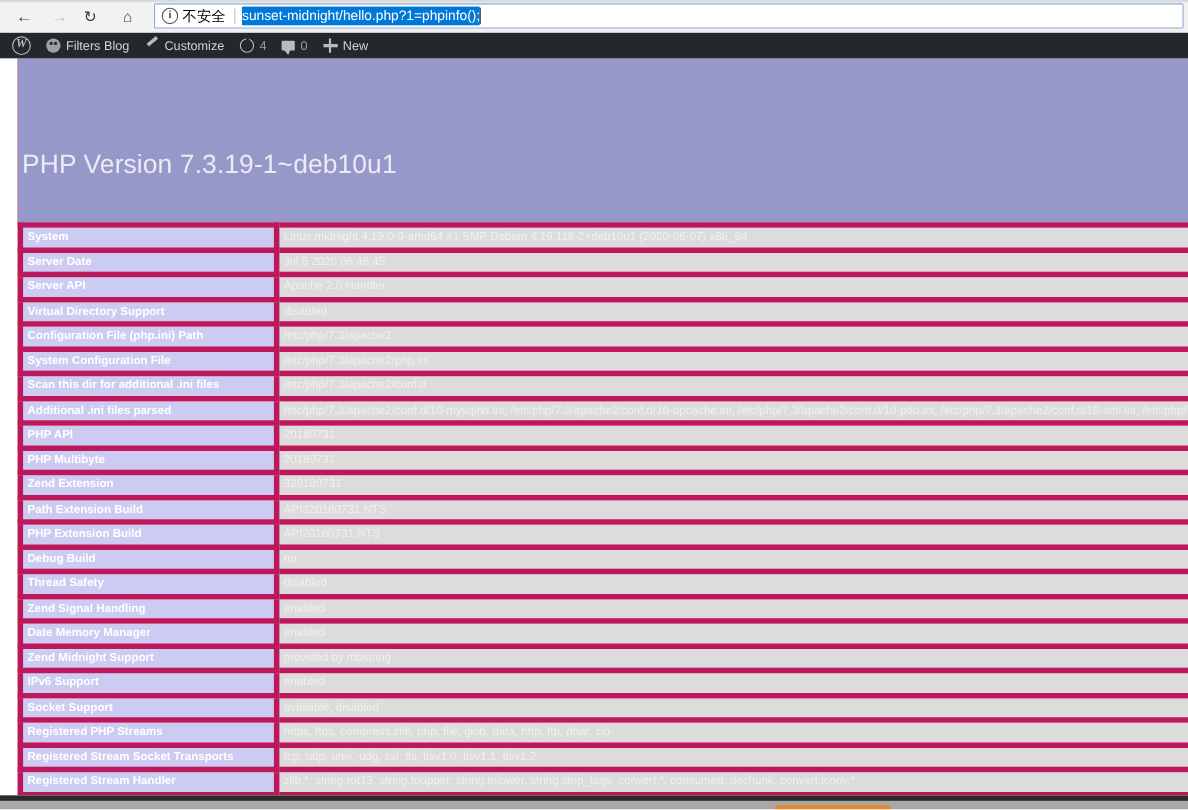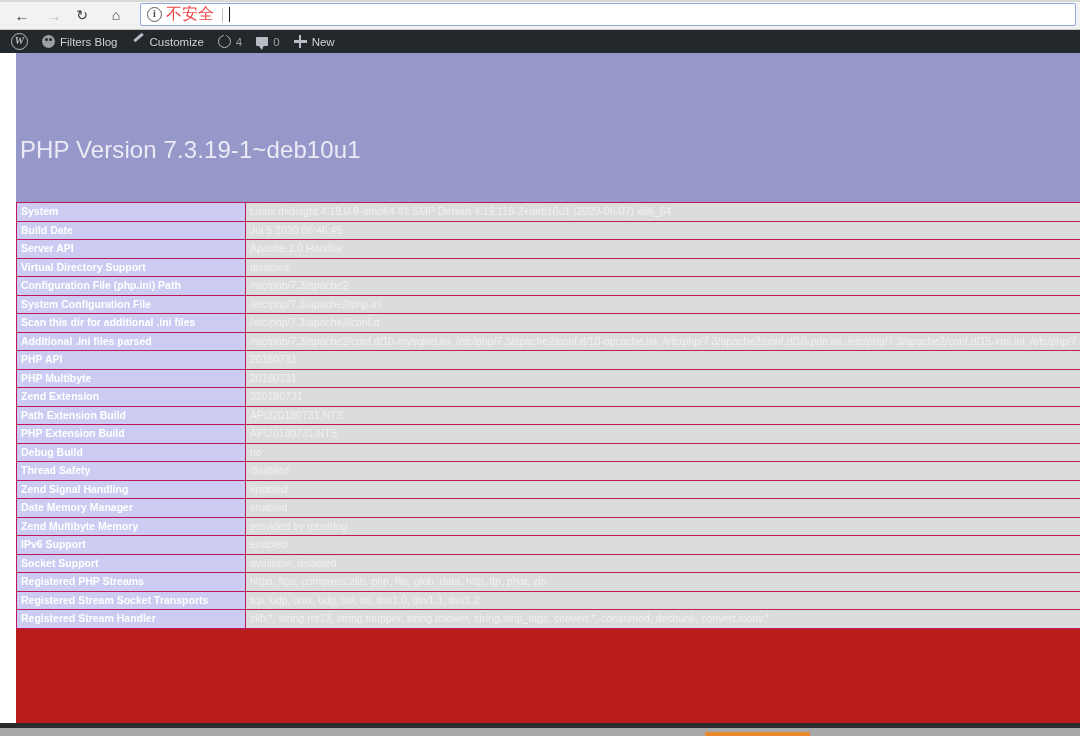--- a/index.html
+++ b/index.html
@@ -80,22 +80,22 @@
     border: 1px solid #5a5a5a;
     border-radius: 50%;
     color: #4a4a4a;
     font-size: 10px;
     line-height: 12px;
     text-align: center;
     font-family: "Liberation Serif", serif;
     font-weight: bold;
   }
   #security-label {
-    font-size: 16px;
-    color: #ef4444;
+    font-size: 13px;
+    color: #000000;
     white-space: nowrap;
   }
   #url-divider {
     width: 1px;
     height: 14px;
     background: #c0c0c0;
     margin: 0 6px 0 4px;
     flex: 0 0 auto;
   }
   #url-text {
@@ -263,21 +263,21 @@
     white-space: nowrap;
   }
 
   table#phpinfo-table {
     width: 1080px;
     border-collapse: collapse;
     table-layout: fixed;
     background: #ffffff;
   }
   table#phpinfo-table td {
-    border: 1px solid #be185d;
+    border: 5px solid #be185d;
     padding: 2px 4px;
     font-size: 10.5px;
     vertical-align: top;
     line-height: 13.5px;
     overflow: hidden;
     white-space: nowrap;
   }
   td.info-label {
     width: 220px;
     background: #ccccf2;
@@ -337,20 +337,21 @@
   <div class="nav-btn" id="home-button">
     <span>⌂</span>
   </div>
 
   <div id="url-bar">
     <div id="security-info">
       <span id="security-icon">i</span>
       <span id="security-label">不安全</span>
     </div>
     <div id="url-divider"></div>
+    <span id="url-text">sunset-midnight/hello.php?1=phpinfo();</span>
     <span id="url-caret"></span>
   </div>
 </div>
 
 <div id="admin-bar">
   <div class="adminbar-item">
     <span class="ab-icon" id="wp-logo-icon">W</span>
   </div>
   <div class="adminbar-item">
     <span class="ab-icon" id="site-icon"></span>
@@ -379,21 +380,21 @@
     <h1 id="php-version-title">PHP Version 7.3.19-1~deb10u1</h1>
   </div>
 
   <table id="phpinfo-table">
     <tbody id="phpinfo-tbody">
         <tr>
           <td class="info-label">System</td>
           <td class="info-value">Linux midnight 4.19.0-9-amd64 #1 SMP Debian 4.19.118-2+deb10u1 (2020-06-07) x86_64</td>
         </tr>
         <tr>
-          <td class="info-label">Build Date</td>
+          <td class="info-label">Server Date</td>
           <td class="info-value">Jul 5 2020 06:46:45</td>
         </tr>
         <tr>
           <td class="info-label">Server API</td>
           <td class="info-value">Apache 2.0 Handler</td>
         </tr>
         <tr>
           <td class="info-label">Virtual Directory Support</td>
           <td class="info-value">disabled</td>
         </tr>
@@ -443,21 +444,21 @@
         </tr>
         <tr>
           <td class="info-label">Zend Signal Handling</td>
           <td class="info-value">enabled</td>
         </tr>
         <tr>
           <td class="info-label">Date Memory Manager</td>
           <td class="info-value">enabled</td>
         </tr>
         <tr>
-          <td class="info-label">Zend Multibyte Memory</td>
+          <td class="info-label">Zend Midnight Support</td>
           <td class="info-value">provided by mbstring</td>
         </tr>
         <tr>
           <td class="info-label">IPv6 Support</td>
           <td class="info-value">enabled</td>
         </tr>
         <tr>
           <td class="info-label">Socket Support</td>
           <td class="info-value">available, disabled</td>
         </tr>

